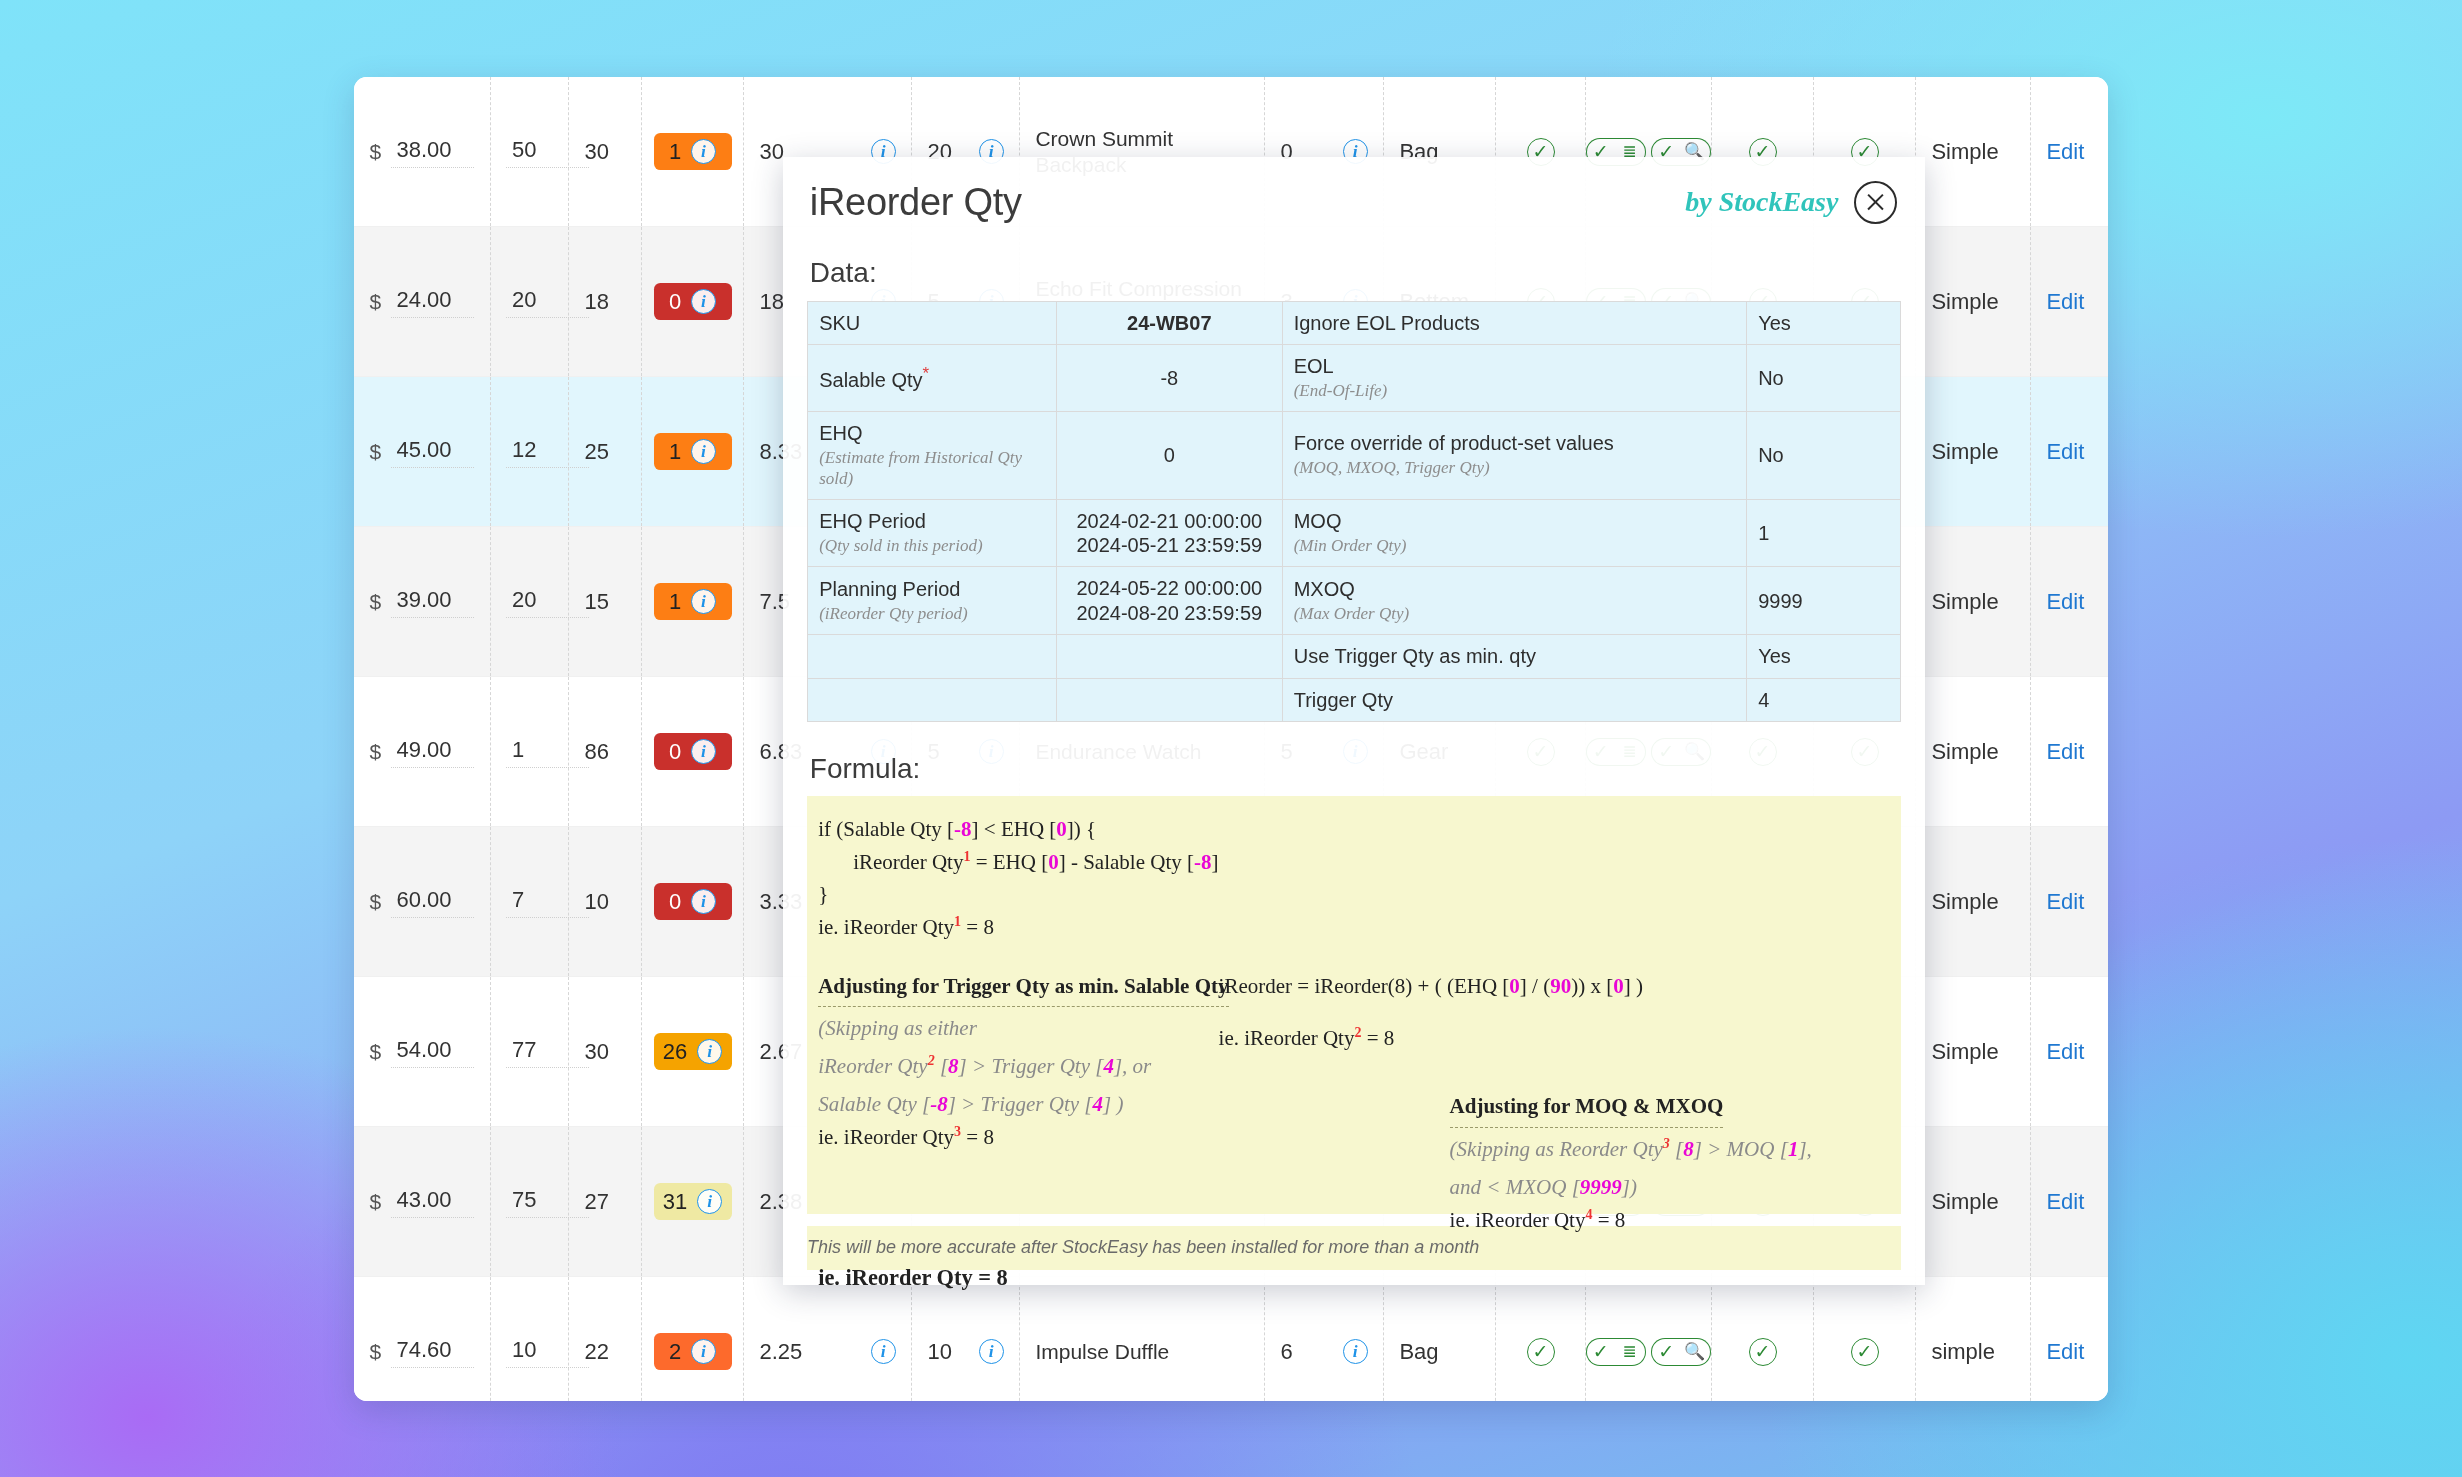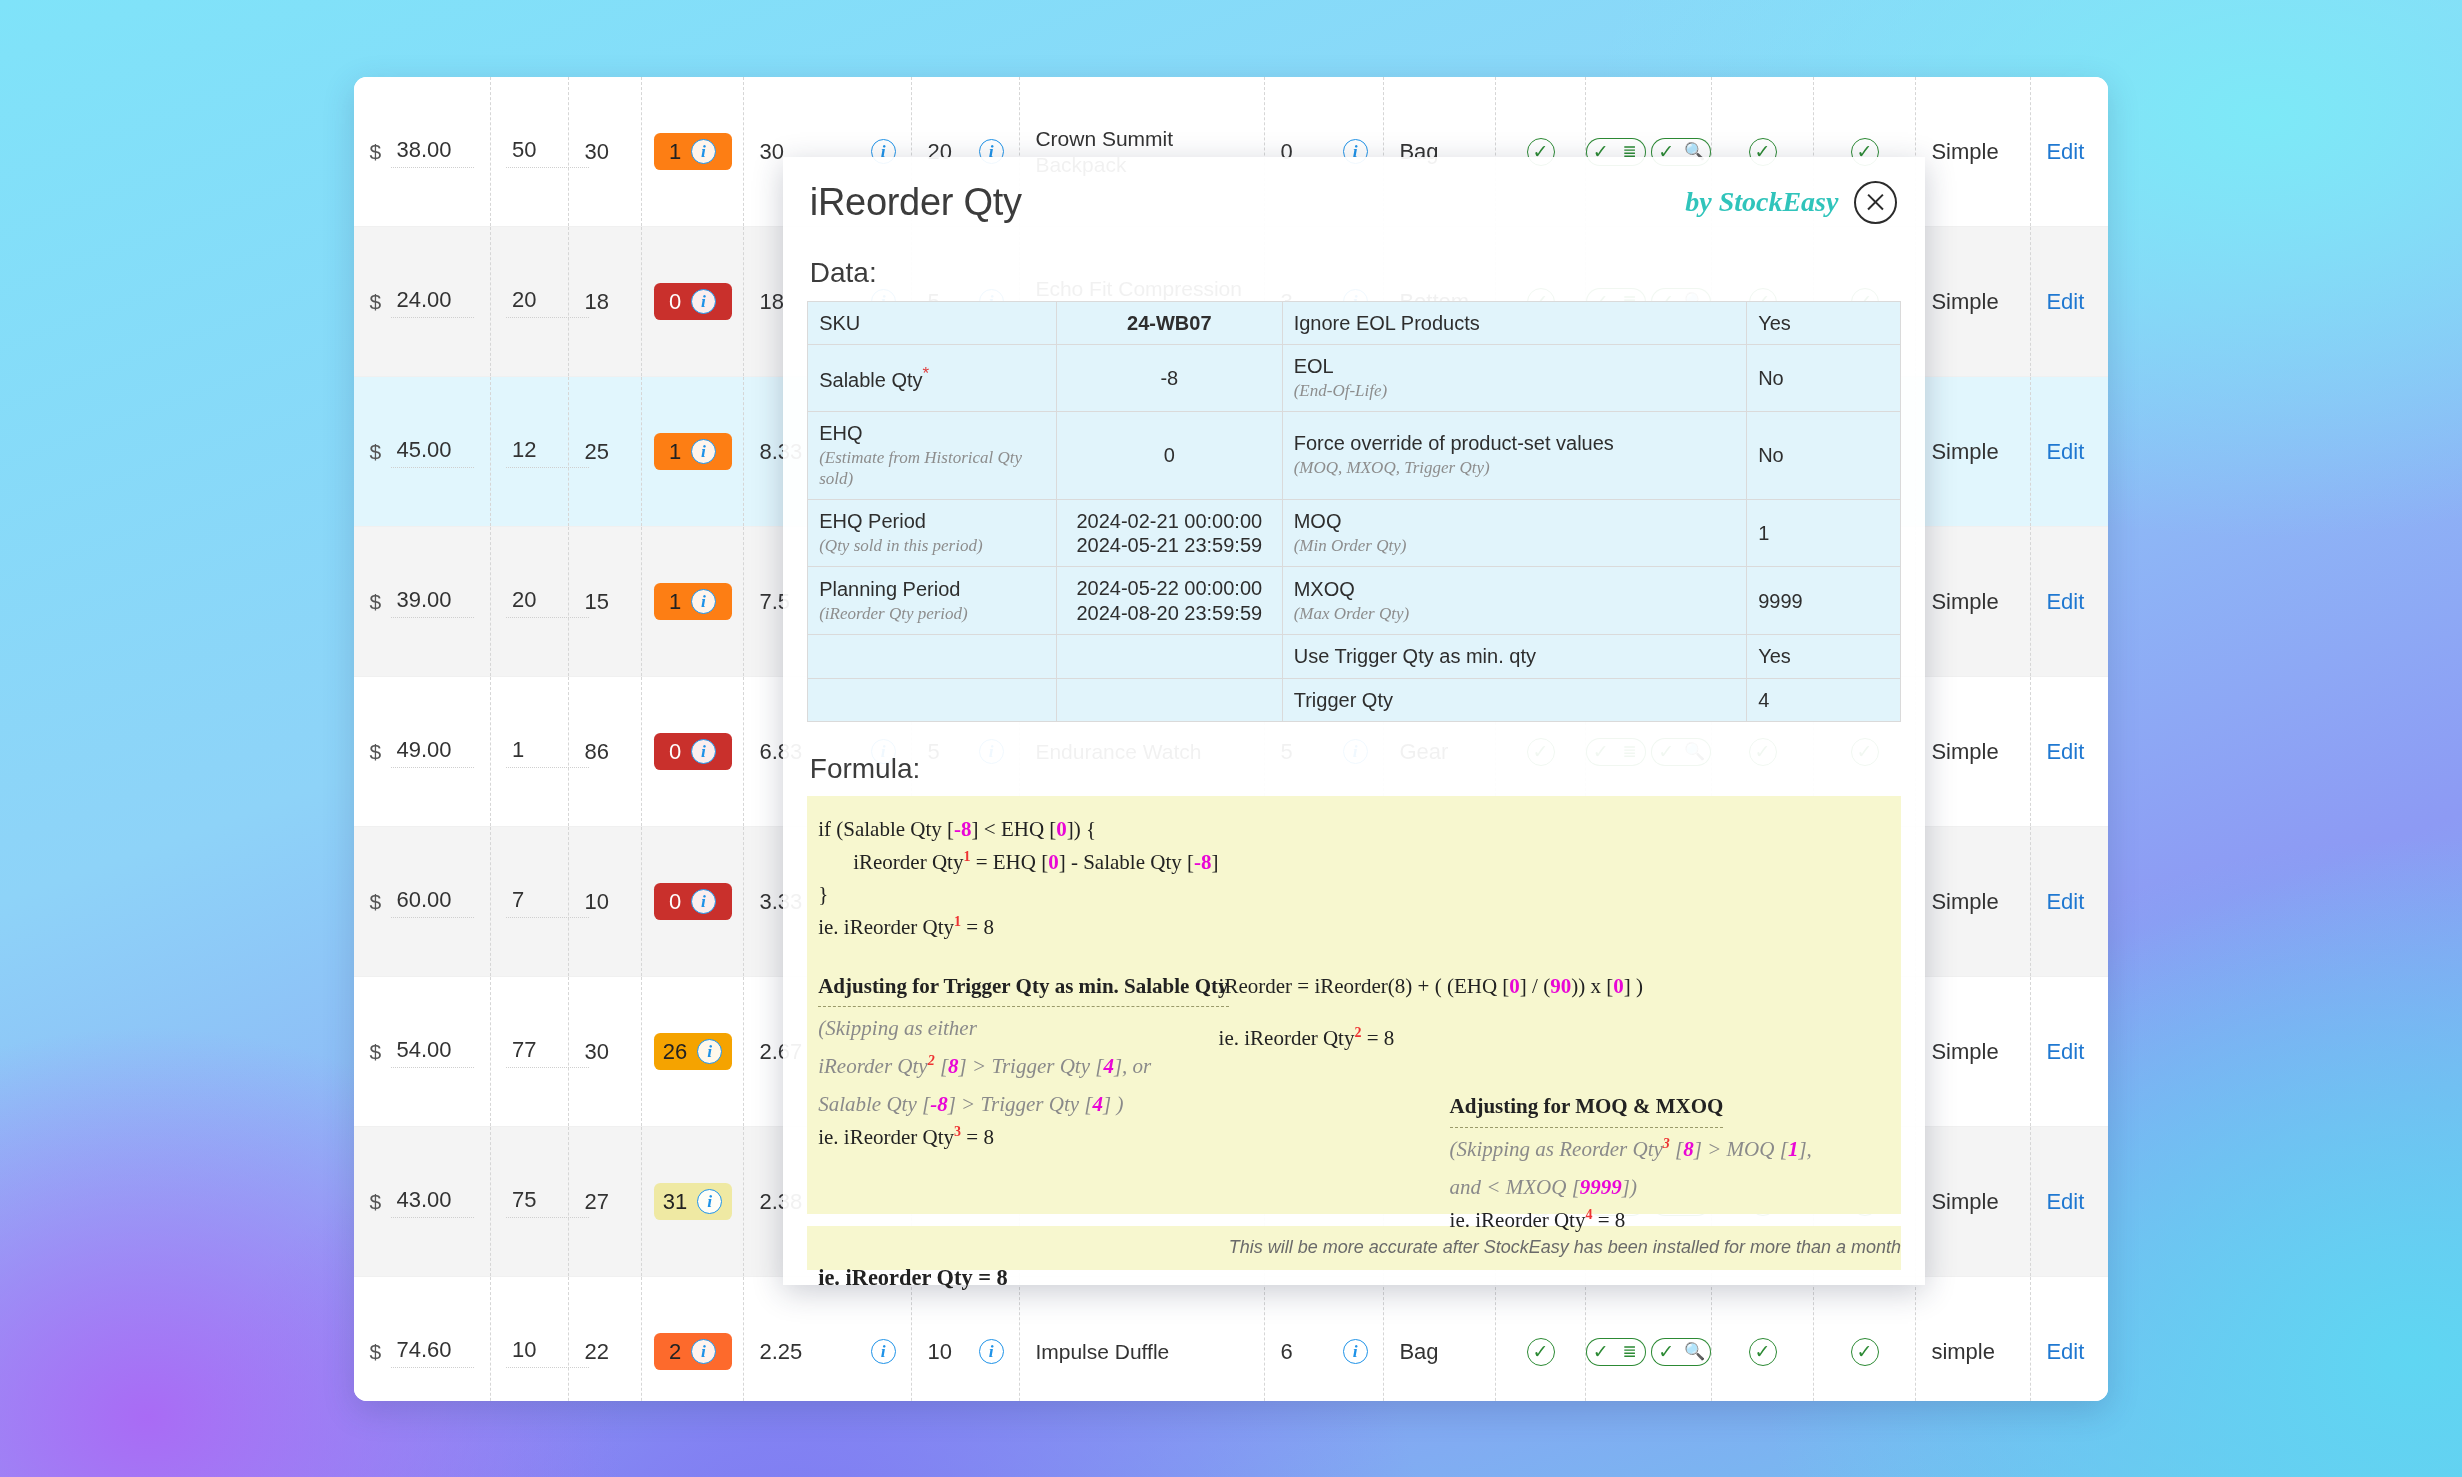--- a/index.html
+++ b/index.html
@@ -265,21 +265,21 @@
   #final-result {
     font-weight: bold;
     font-size: 22.4px;
     margin-top: 25px;
   }
 
   #footer-note {
     background: #f7f7cf;
     margin-top: 12.6px;
     padding: 11.2px 0;
-    text-align: right;
+    text-align: left;
     font-family: "Liberation Sans", sans-serif;
     font-style: italic;
     font-size: 18px;
     color: #6a6a6a;
   }
 </style>
 </head>
 <body>
 
 <div id="grid-panel">

